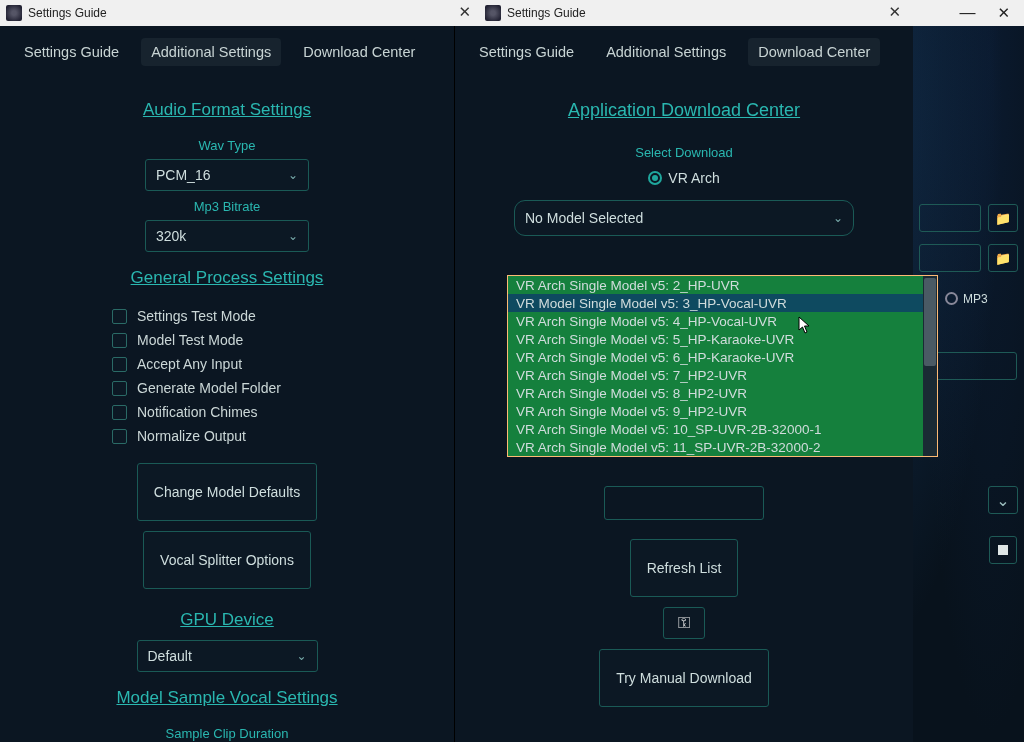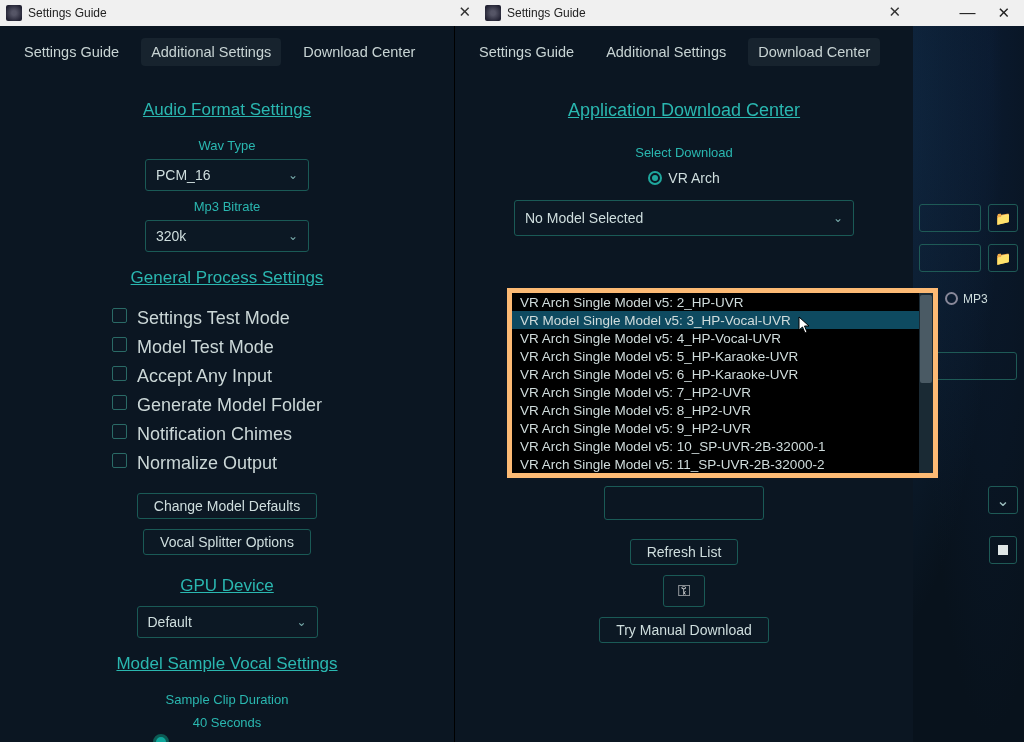--- a/index.html
+++ b/index.html
@@ -95,45 +95,45 @@
     border: 1px solid #1a5a56;
     border-radius: 3px;
     background: #0c1824;
     color: #cfdede;
     font-size: 14px;
     display: flex;
     align-items: center;
     justify-content: space-between;
     padding: 0 10px;
   }
-  .select.wide { width: 340px; height: 36px; }
+  .select.wide { width: 340px; height: 36px; border-radius: 11px; }
   .chev { color: #7aa; font-size: 12px; }
   .checklist {
     text-align: left;
     width: 230px;
     margin: 6px auto 10px auto;
   }
   .checkrow {
     display: flex;
-    align-items: flex-start;
+    align-items: flex-end;
     gap: 10px;
-    font-size: 18px;
+    font-size: 14px;
     color: #cbd7d7;
     padding: 4px 0;
   }
   .checkbox {
     width: 15px; height: 15px; border: 1px solid #2a6a66; border-radius: 2px;
     background: #0c1824;
   }
   .btn {
     border: 1px solid #1a5a56;
     background: #0c1824;
     color: #cfdede;
     font-size: 14px;
-    padding: 4px 16px;
+    padding: 20px 16px;
     border-radius: 3px;
     margin: 5px auto;
     display: inline-block;
   }
   .slider-track {
     width: 200px; height: 4px; background: #143530; margin: 12px auto 0 auto; position: relative; border-radius:2px;
   }
   .slider-thumb {
     width: 16px; height: 16px; border-radius: 50%; background: #0fa79b;
     border: 3px solid #0c5a54;
@@ -144,25 +144,25 @@
   .radio {
     width:14px; height:14px; border:2px solid #1fa79d; border-radius:50%;
     display:inline-block; vertical-align:-2px; margin-right:6px; position:relative;
   }
   .radio.sel::after{
     content:""; position:absolute; inset:2px; background:#1fa79d; border-radius:50%;
   }
   .dropdown-panel {
     position: absolute;
     left: 507px;
-    top: 288px;
+    top: 275px;
     width: 431px;
     max-height: 195px;
-    background: #000000;
-    border: 5px solid #fdba74;
+    background: #15803d;
+    border: 1px solid #fdba74;
     font-size: 13.5px;
     color: #d0dcdc;
     z-index: 50;
     overflow: hidden;
   }
   .dropdown-panel .scrolltrack {
     position: absolute; right:0; top:0; bottom:0; width:14px; background:#1a2a34;
   }
   .dropdown-panel .scrollthumb {
     position:absolute; right:1px; top:2px; width:12px; height:88px; background:#4a5a64; border-radius:2px;

